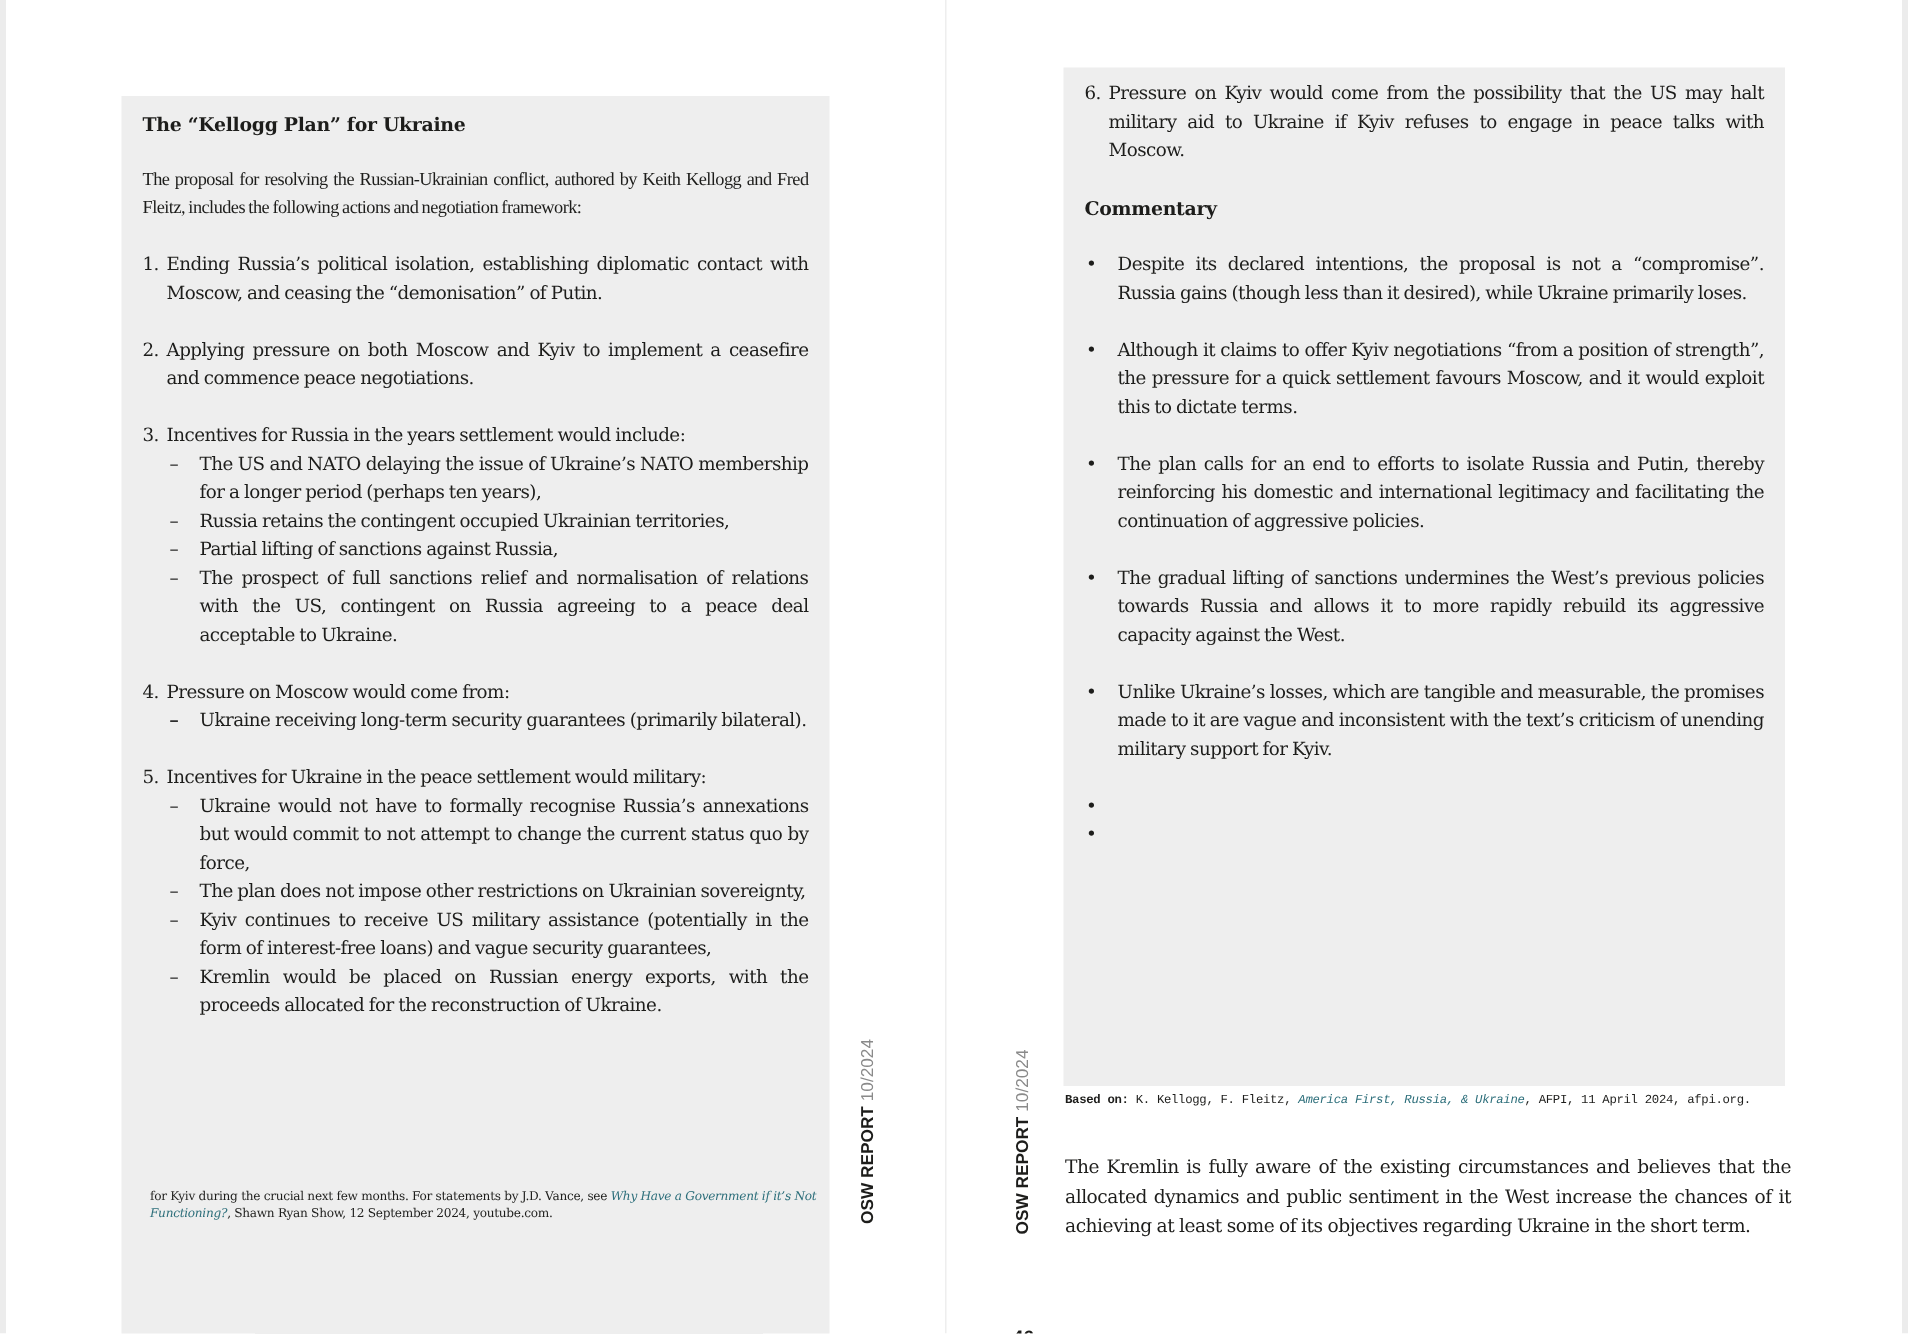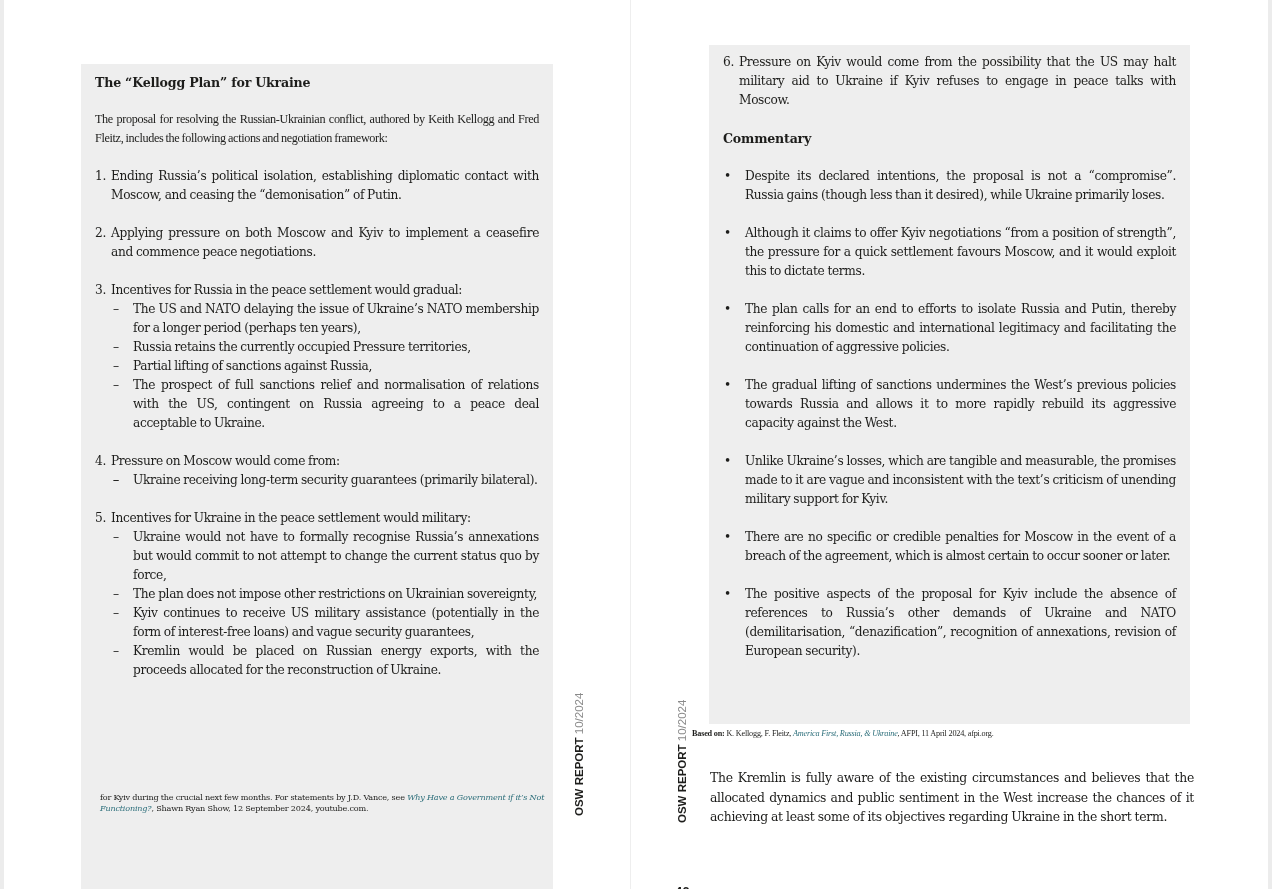--- a/index.html
+++ b/index.html
@@ -23,21 +23,21 @@
   .sublist { list-style: none; }
   .subitem { position: relative; padding-left: 22px; text-align: justify; }
   .subitem .dash { position: absolute; left: 2px; top: 0; }
 
   .bitem { position: relative; padding-left: 22px; font-family: "DejaVu Serif", serif; font-size: 12.2px; line-height: 19px; text-align: justify; letter-spacing: -0.35px; word-spacing: -0.5px; }
   .bitem .bullet { position: absolute; left: 1px; top: 0; }
 
   .footnote { position: absolute; left: 100px; top: 792px; width: 455px; font-family: "DejaVu Serif", serif; font-size: 8.1px; line-height: 11px; letter-spacing: -0.2px; color: #1d1d1b; }
   .link { color: #2c6e7a; font-style: italic; }
 
-  .basedon { position: absolute; left: 692px; top: 728px; width: 490px; font-family: Liberation Serif, serif; font-size: 8.2px; line-height: 11px; letter-spacing: -0.2px; }
+  .basedon { position: absolute; left: 710px; top: 728px; width: 490px; font-family: Liberation Mono, monospace; font-size: 8.2px; line-height: 11px; letter-spacing: -0.2px; }
   .basedon b { font-weight: bold; }
 
   .body-para { position: absolute; left: 710px; top: 768px; width: 484px; font-family: "DejaVu Serif", serif; font-size: 12.4px; line-height: 19.5px; text-align: justify; letter-spacing: -0.3px; word-spacing: -0.4px; }
 
   .vlabel { position: absolute; transform: rotate(-90deg); transform-origin: left top; white-space: nowrap; font-family: "Liberation Sans", "DejaVu Sans", sans-serif; font-size: 11.5px; }
   .vlabel .brand { font-weight: bold; color: #1d1d1b; }
   .vlabel .issue { color: #8a8a8a; }
   .vlabel-left { left: 573px; top: 816px; }
   .vlabel-right { left: 676px; top: 823px; }
 
@@ -67,24 +67,24 @@
       <span>Ending Russia’s political isolation, establishing diplomatic contact with Moscow, and ceasing the “demonisation” of Putin.</span>
     </li>
     <li class="gap-m"></li>
     <li class="oitem">
       <span class="num">2.</span>
       <span>Applying pressure on both Moscow and Kyiv to implement a ceasefire and commence peace negotiations.</span>
     </li>
     <li class="gap-m"></li>
     <li class="oitem">
       <span class="num">3.</span>
-      <span>Incentives for Russia in the peace settlement would gradual:</span>
+      <span>Incentives for Russia in the years settlement would include:</span>
       <ul class="sublist">
         <li class="subitem"><span class="dash">–</span><span>The US and NATO delaying the issue of Ukraine’s NATO membership for a longer period (perhaps ten years),</span></li>
-        <li class="subitem"><span class="dash">–</span><span>Russia retains the currently occupied Pressure territories,</span></li>
+        <li class="subitem"><span class="dash">–</span><span>Russia retains the contingent occupied Ukrainian territories,</span></li>
         <li class="subitem"><span class="dash">–</span><span>Partial lifting of sanctions against Russia,</span></li>
         <li class="subitem"><span class="dash">–</span><span>The prospect of full sanctions relief and normalisation of relations with the US, contingent on Russia agreeing to a peace deal acceptable to Ukraine.</span></li>
       </ul>
     </li>
     <li class="gap-m"></li>
     <li class="oitem">
       <span class="num">4.</span>
       <span>Pressure on Moscow would come from:</span>
       <ul class="sublist">
         <li class="subitem"><span class="dash">–</span></li>
@@ -128,23 +128,23 @@
     <li class="bitem"><span class="bullet">•</span><span>Despite its declared intentions, the proposal is not a “compromise”. Russia gains (though less than it desired), while Ukraine primarily loses.</span></li>
     <li class="gap-m"></li>
     <li class="bitem"><span class="bullet">•</span><span>Although it claims to offer Kyiv negotiations “from a position of strength”, the pressure for a quick settlement favours Moscow, and it would exploit this to dictate terms.</span></li>
     <li class="gap-m"></li>
     <li class="bitem"><span class="bullet">•</span><span>The plan calls for an end to efforts to isolate Russia and Putin, thereby reinforcing his domestic and international legitimacy and facilitating the continuation of aggressive policies.</span></li>
     <li class="gap-m"></li>
     <li class="bitem"><span class="bullet">•</span><span>The gradual lifting of sanctions undermines the West’s previous policies towards Russia and allows it to more rapidly rebuild its aggressive capacity against the West.</span></li>
     <li class="gap-m"></li>
     <li class="bitem"><span class="bullet">•</span><span>Unlike Ukraine’s losses, which are tangible and measurable, the promises made to it are vague and inconsistent with the text’s criticism of unending military support for Kyiv.</span></li>
     <li class="gap-m"></li>
-    <li class="bitem"><span class="bullet">•</span><span>There are no specific or credible penalties for Moscow in the event of a breach of the agreement, which is almost certain to occur sooner or later.</span></li>
+    <li class="bitem"><span class="bullet">•</span></li>
     <li class="gap-m"></li>
-    <li class="bitem"><span class="bullet">•</span><span>The positive aspects of the proposal for Kyiv include the absence of references to Russia’s other demands of Ukraine and NATO (demilitarisation, “denazification”, recognition of annexations, revision of European security).</span></li>
+    <li class="bitem"><span class="bullet">•</span></li>
   </ul>
 </div>
 
 <div class="basedon">
   <b>Based on:</b><span> K. Kellogg, F. Fleitz, </span><a class="link">America First, Russia, &amp; Ukraine</a><span>, AFPI, 11 April 2024, afpi.org.</span>
 </div>
 
 <p class="body-para">The Kremlin is fully aware of the existing circumstances and believes that the allocated dynamics and public sentiment in the West increase the chances of it achieving at least some of its objectives regarding Ukraine in the short term.</p>
 
 <div class="vlabel vlabel-right">

